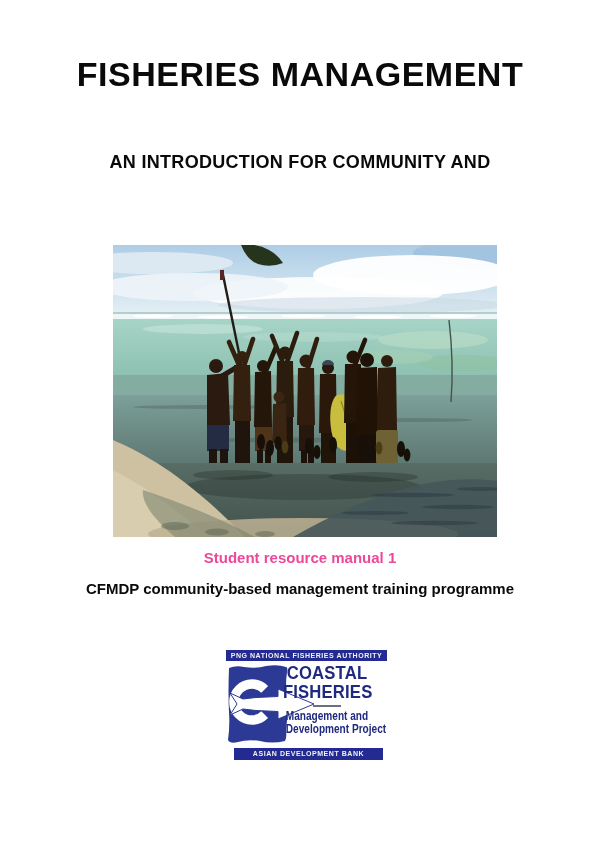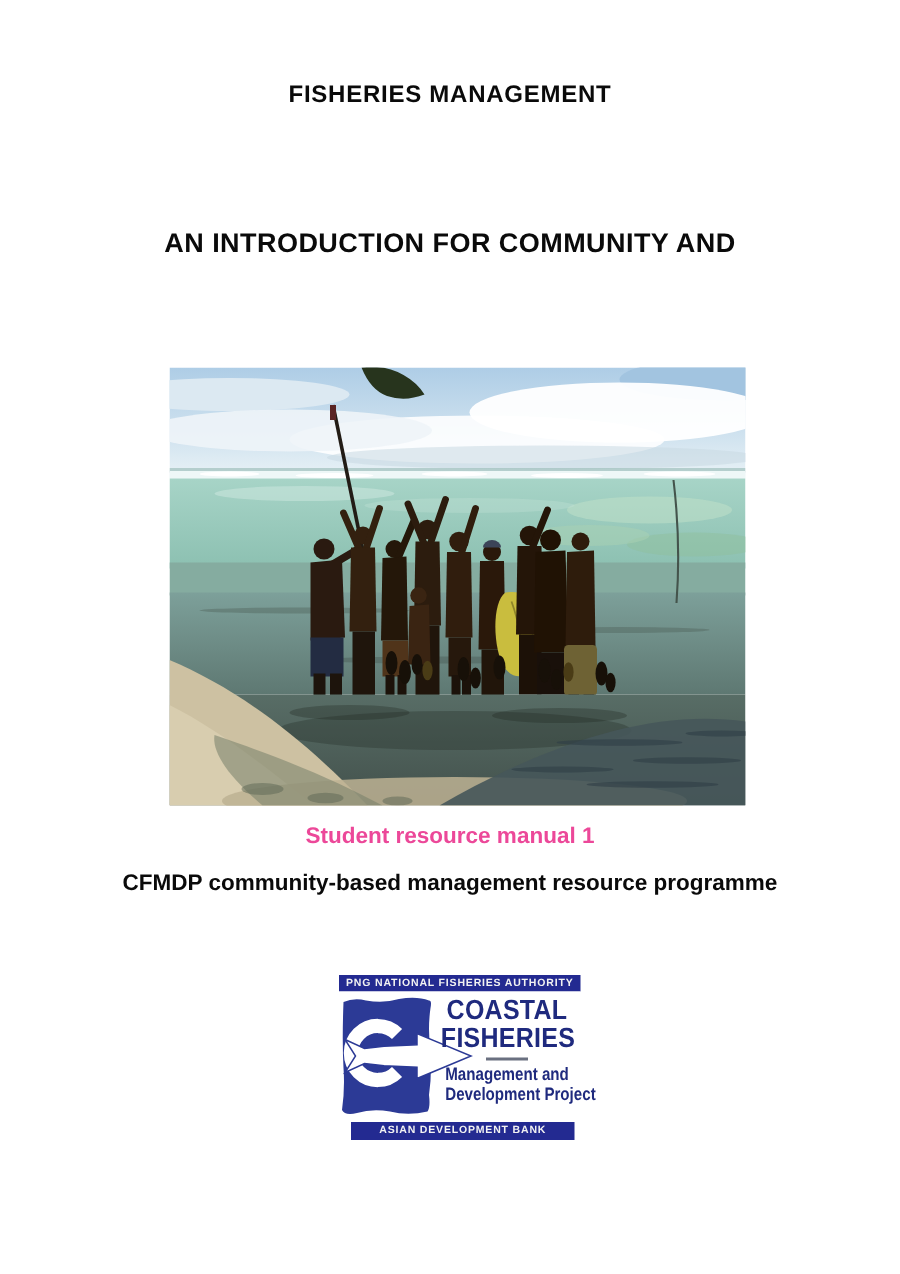--- a/index.html
+++ b/index.html
@@ -1,37 +1,37 @@
 <!DOCTYPE html>
 <html><head>
 <meta charset="utf-8">
 <style>
   html,body{margin:0;padding:0;background:#ffffff;}
   body{width:600px;height:849px;position:relative;font-family:"Liberation Sans",sans-serif;overflow:hidden;}
   .page{position:absolute;inset:0;background:#ffffff;}
 
   .title{position:absolute;top:55px;left:0;width:600px;text-align:center;
-         font-size:16px;font-weight:bold;letter-spacing:.5px;color:#0a0a0a;}
+         font-size:34px;font-weight:bold;letter-spacing:.5px;color:#0a0a0a;}
   .subtitle{position:absolute;top:151px;left:0;width:600px;text-align:center;
             font-size:18px;font-weight:bold;letter-spacing:.3px;color:#0a0a0a;line-height:22px;}
 
   .photo{position:absolute;left:113px;top:245px;width:384px;height:292px;}
   .photo svg{display:block;width:100%;height:100%;}
 
   .manual{position:absolute;top:549px;left:0;width:600px;text-align:center;
           font-size:15px;font-weight:bold;color:#ec4899;}
   .programme{position:absolute;top:580px;left:0;width:600px;text-align:center;
              font-size:15px;font-weight:bold;color:#0a0a0a;}
 
   .logo{position:absolute;left:226px;top:650px;width:161px;height:110px;}
   .logo-topbar{height:11px;background:#232a91;color:#f2f2f2;font-size:7px;font-weight:bold;
                letter-spacing:.55px;text-align:center;line-height:11px;white-space:nowrap;overflow:hidden;}
   .logo-main{position:relative;height:85px;background:#ffffff;}
   .emblem{position:absolute;left:0;top:3px;width:96px;height:80px;}
-  .logo-text{position:absolute;left:63px;top:0;width:98px;height:85px;text-align:center;color:#1f2a7e;}
+  .logo-text{position:absolute;left:52px;top:0;width:98px;height:85px;text-align:center;color:#1f2a7e;}
   .logo-name{font-size:18.5px;font-weight:bold;line-height:19px;transform:scaleX(.9);transform-origin:50% 50%;
              white-space:nowrap;letter-spacing:.2px;}
   .logo-name.first{margin-top:2px;}
   .logo-divider{width:28px;height:2px;background:#6a7080;margin:4px auto 3px auto;}
   .logo-sub{font-size:12px;font-weight:bold;line-height:13px;transform:scaleX(.84);transform-origin:50% 50%;
             white-space:nowrap;}
   .logo-bottombar{height:12px;margin:2px 4px 0 8px;background:#232a91;color:#f2f2f2;font-size:7px;
                   font-weight:bold;letter-spacing:.55px;text-align:center;line-height:12px;white-space:nowrap;overflow:hidden;}
 </style>
 </head>
@@ -194,21 +194,21 @@
         <ellipse cx="300" cy="250" rx="42" ry="2.2"></ellipse>
           <ellipse cx="345" cy="262" rx="36" ry="2.2"></ellipse>
         <ellipse cx="262" cy="268" rx="34" ry="2"></ellipse>
           <ellipse cx="322" cy="278" rx="44" ry="2.2"></ellipse>
         <ellipse cx="368" cy="244" rx="24" ry="2"></ellipse>
       </g>
     </svg>
   </figure>
 
   <div class="manual">Student resource manual 1</div>
-  <div class="programme">CFMDP community-based management resource programme</div>
+  <div class="programme">CFMDP community-based management training programme</div>
 
   <div class="logo">
     <div class="logo-topbar">PNG NATIONAL FISHERIES AUTHORITY</div>
     <div class="logo-main">
       <svg class="emblem" viewBox="0 0 96 80" xmlns="http://www.w3.org/2000/svg">
         <path d="M3,4 Q10,1 18,3 Q30,5 40,2 Q52,0 60,3 Q62,3 61,8 Q59,22 61,36 Q62,52 60,66 Q61,74 59,77
                  Q46,80 34,77 Q22,75 12,78 Q4,80 2,76 Q4,62 3,48 Q2,30 3,4 Z" fill="#2c3a96"></path>
         <path d="M38.7,25.3 A18,18 0 1 0 38.7,50.7" fill="none" stroke="#ffffff" stroke-width="9.5"></path>
         <path d="M4,29 L17,35 L30,33.5 L52,32.5 L52,25 L88,40 L52,55 L52,47.5 L30,46.5 L17,45 L4,51 L11,40 Z" fill="#ffffff" stroke="#2c3a96" stroke-width="1"></path>
       </svg>

